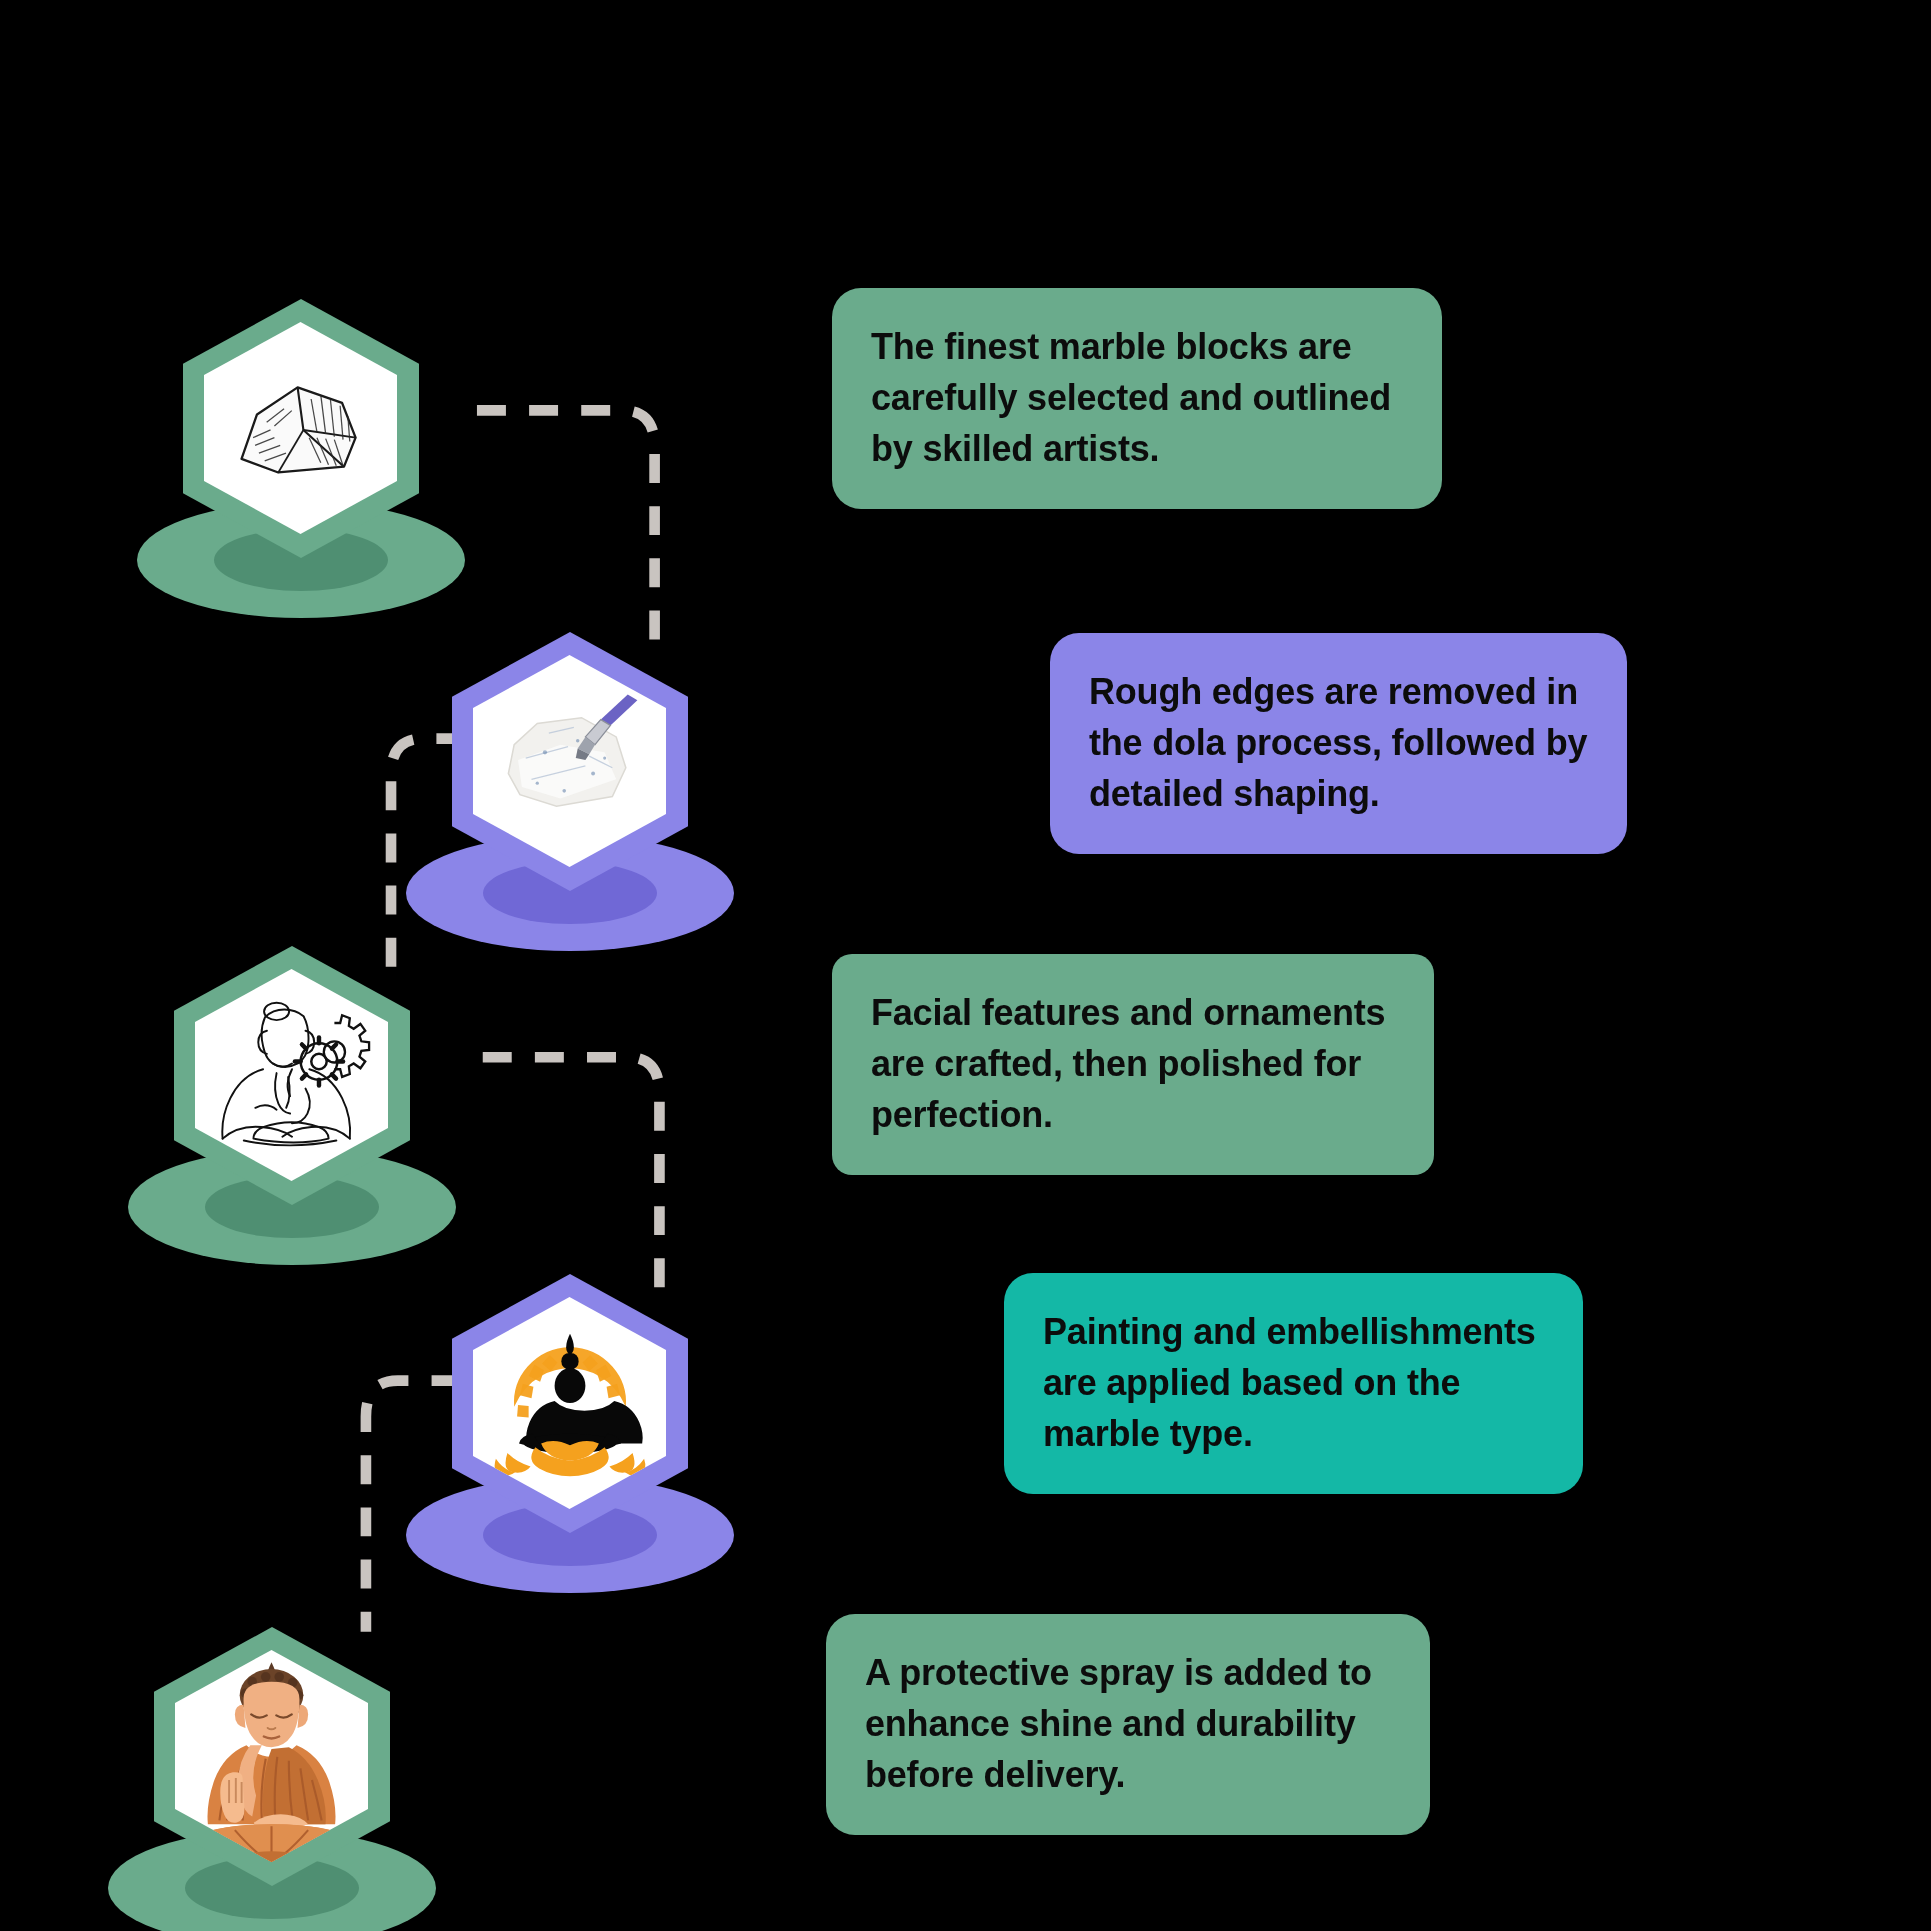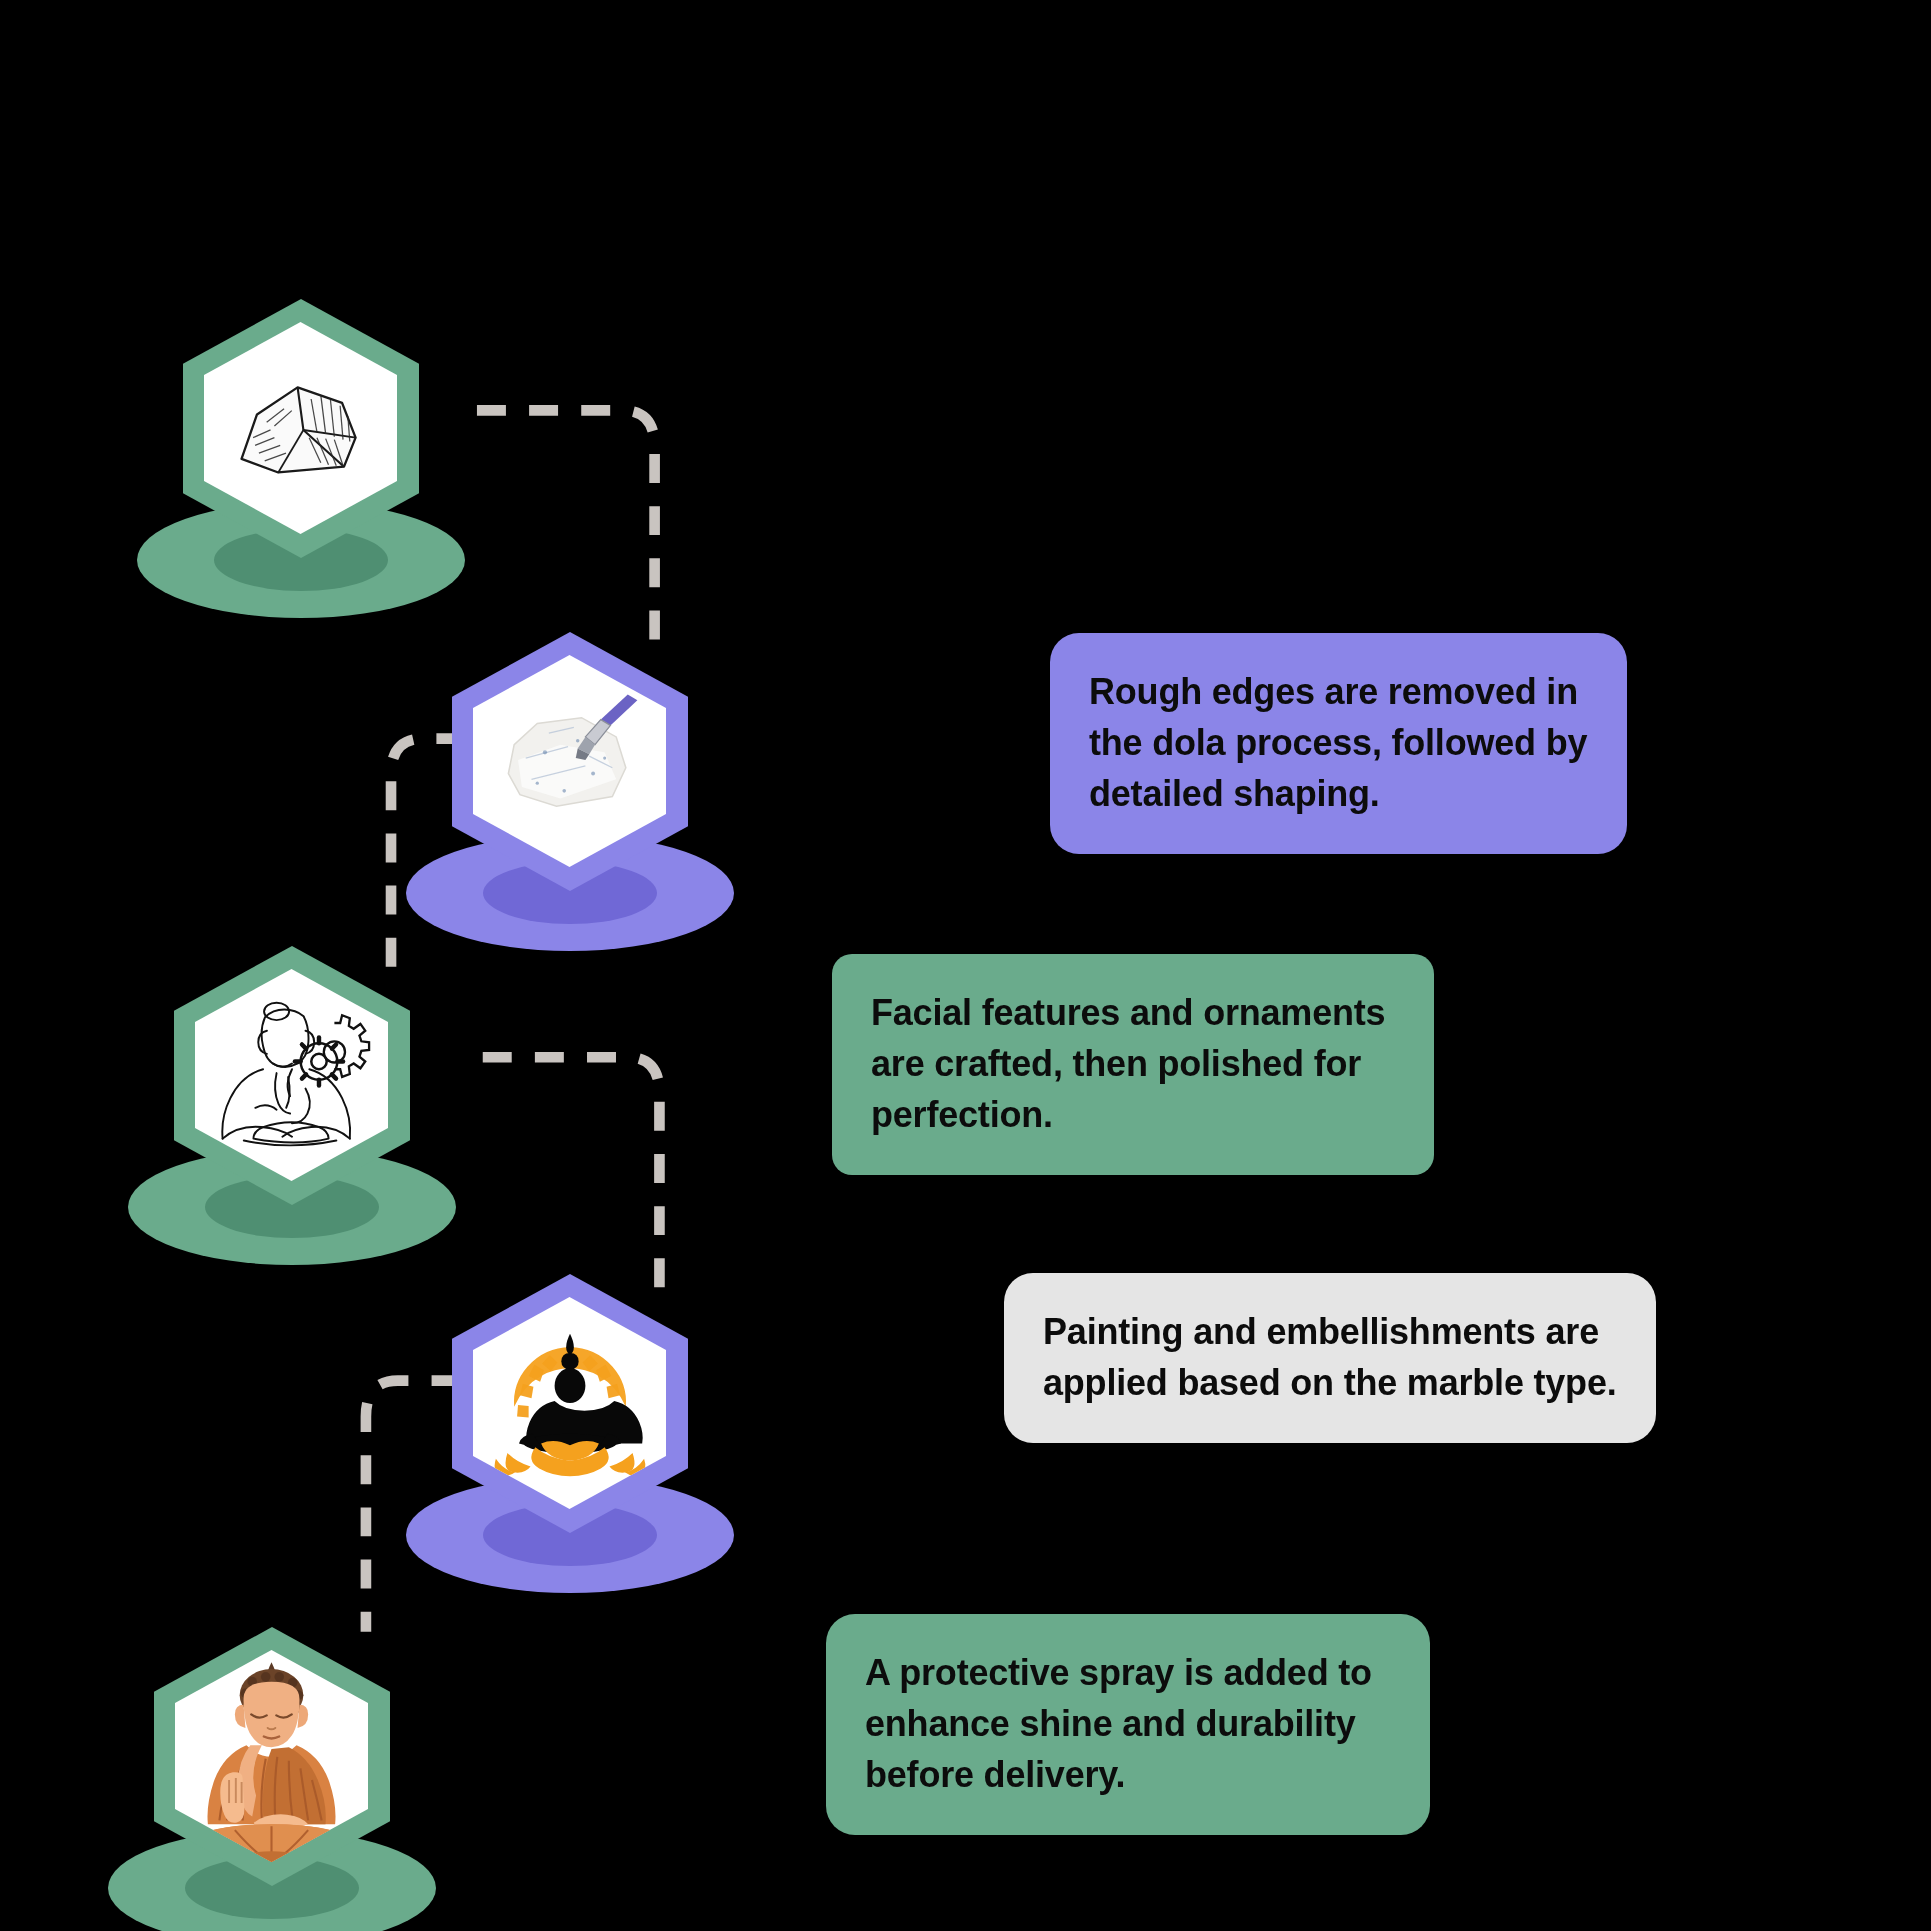--- a/index.html
+++ b/index.html
@@ -286,30 +286,33 @@
                 <path d="M130 188 q0 18 0 30"></path>
               </g>
               <ellipse cx="130" cy="222" rx="38" ry="8" fill="#c26f33"></ellipse>
             </g>
           </svg>
         </div>
       </div>
     </div>
   </div>
 
+  <div class="bubble" style="left:832px;top:288px;width:610px;background:#6aab8c;">
+    <p>The finest marble blocks are carefully selected and outlined by skilled artists.</p>
+  </div>
 
   <div class="bubble" style="left:1050px;top:633px;width:577px;background:#8b85e8;">
     <p>Rough edges are removed in the dola process, followed by detailed shaping.</p>
   </div>
 
   <div class="bubble" style="left:832px;top:954px;width:602px;background:#6aab8c;border-radius:20px;">
     <p>Facial features and ornaments are crafted, then polished for perfection.</p>
   </div>
 
-  <div class="bubble" style="left:1004px;top:1273px;width:652px;background:#e5e5e5;">
+  <div class="bubble" style="left:1004px;top:1273px;width:579px;background:#14b8a6;">
     <p>Painting and embellishments are applied based on the marble type.</p>
   </div>
 
   <div class="bubble" style="left:826px;top:1614px;width:604px;background:#6aab8c;">
     <p>A protective spray is added to enhance shine and durability before delivery.</p>
   </div>
 
 </div>
 
 

